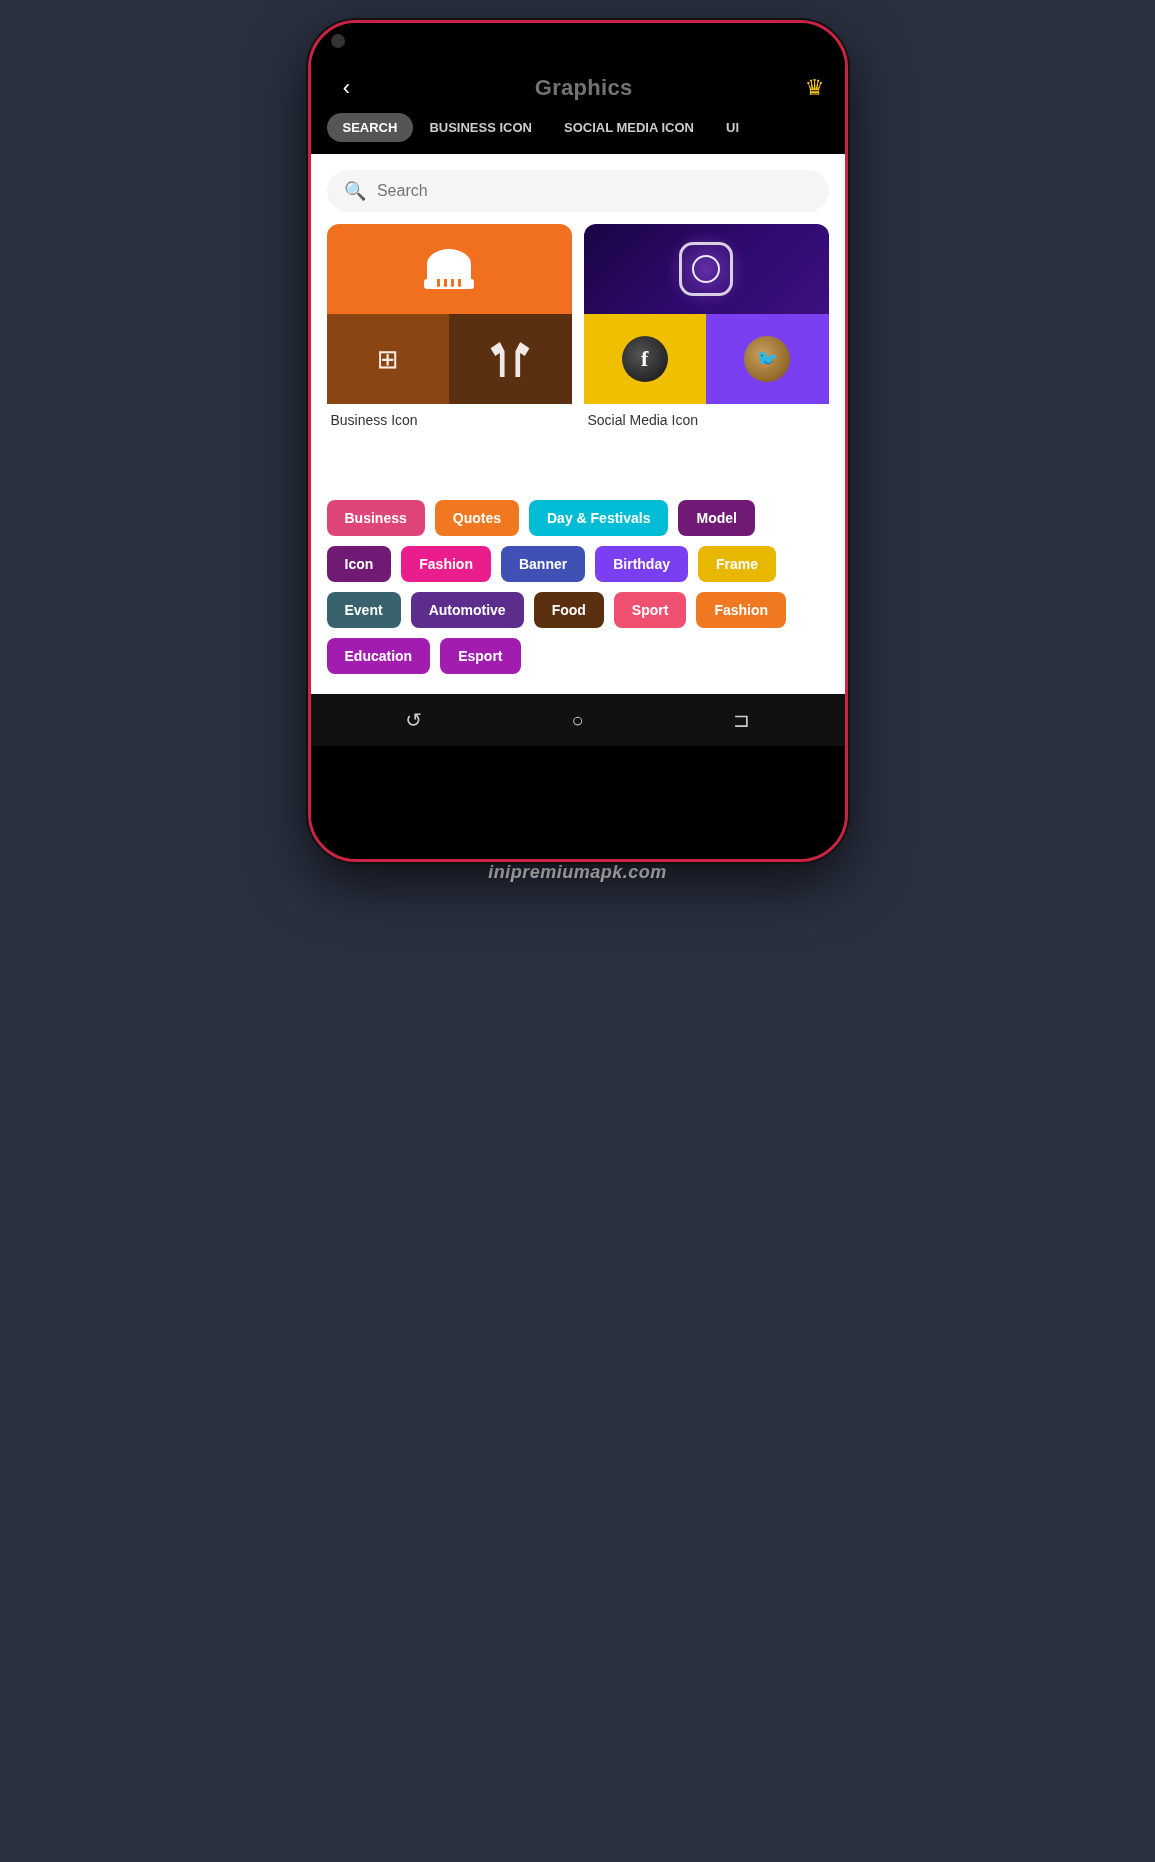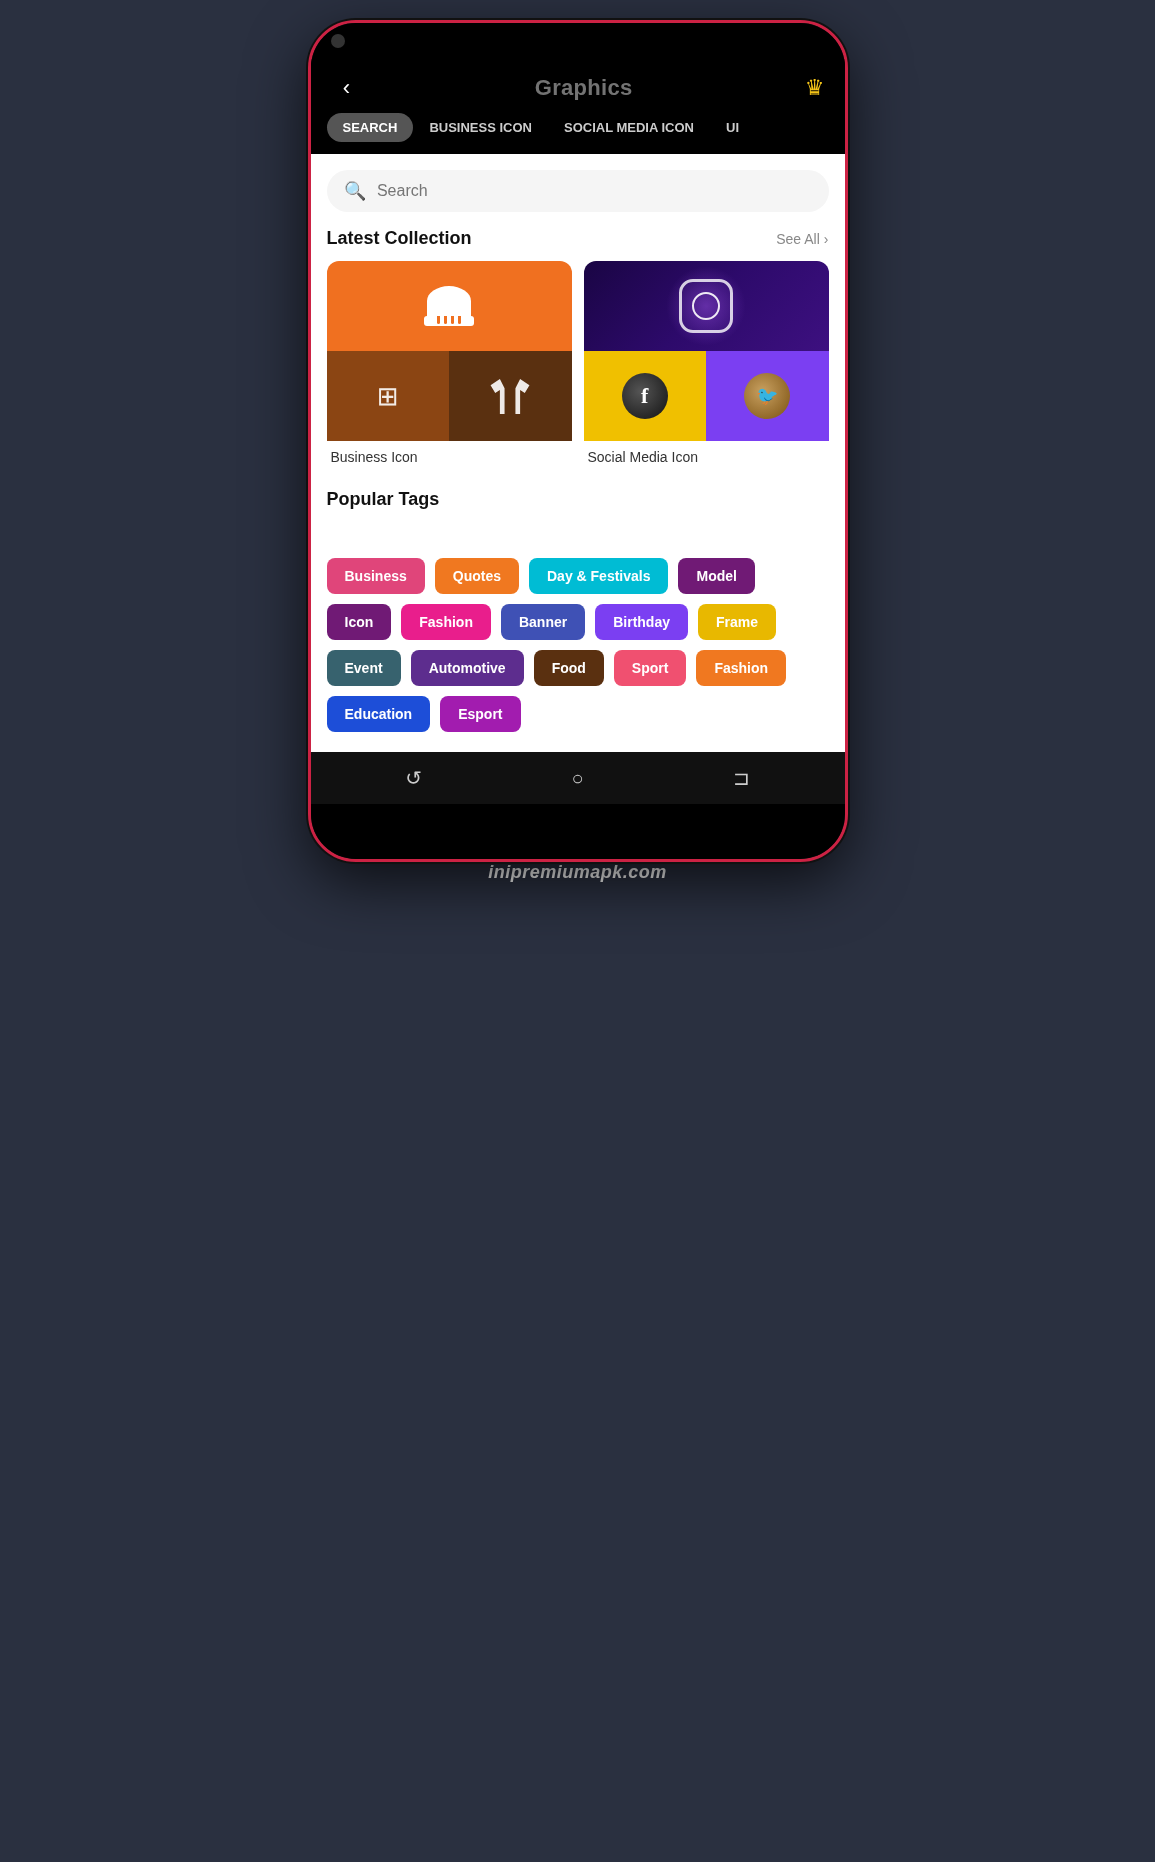--- a/index.html
+++ b/index.html
@@ -395,27 +395,20 @@
 
     <div class="content-area">
 
       <div class="search-bar-wrap">
         <div class="search-bar">
           <span class="search-icon">🔍</span>
           <input class="search-input" type="text" placeholder="Search" style="">
         </div>
       </div>
 
-      <div class="section-header">
-        <span class="section-title">Latest Collection</span>
-        <span class="see-all">
-          <span>See All</span>
-          <span class="see-all-arrow">›</span>
-        </span>
-      </div>
 
       <div class="collection-row">
 
         <div class="collection-card">
           <div class="business-card-grid">
             <div class="bc-top">
               <div class="chef-hat">
                 <div class="chef-hat-top"></div>
                 <div class="chef-hat-brim">
                   <div class="chef-line"></div>
@@ -452,38 +445,37 @@
             </div>
             <div class="sc-bottom-right">
               <div class="twitter-btn">🐦</div>
             </div>
           </div>
           <div class="card-label">Social Media Icon</div>
         </div>
       </div>
 
       <div class="popular-tags-section">
-        <div class="popular-tags-title">Popular Tags</div>
         <div class="tags-grid">
 
           <span class="tag-pill" style="background:#e0457a">Business</span>
           <span class="tag-pill" style="background:#f07820">Quotes</span>
           <span class="tag-pill" style="background:#00bcd4">Day &amp; Festivals</span>
           <span class="tag-pill" style="background:#701a75">Model</span>
           <span class="tag-pill" style="background:#701a75">Icon</span>
           <span class="tag-pill" style="background:#e91e8c">Fashion</span>
           <span class="tag-pill" style="background:#3f51b5">Banner</span>
           <span class="tag-pill" style="background:#7b3ff2">Birthday</span>
           <span class="tag-pill" style="background:#e8b800">Frame</span>
           <span class="tag-pill" style="background:#37626e">Event</span>
           <span class="tag-pill" style="background:#5d2d8e">Automotive</span>
           <span class="tag-pill" style="background:#5a3010">Food</span>
           <span class="tag-pill" style="background:#f05070">Sport</span>
           <span class="tag-pill" style="background:#f07820">Fashion</span>
-          <span class="tag-pill" style="background:#1d4ed8">Education</span>
+          <span class="tag-pill" style="background:#a21caf">Education</span>
           <span class="tag-pill" style="background:#a21caf">Esport</span>
         </div>
       </div>
 
     </div>
 
     <div class="bottom-nav">
       <span class="nav-icon">↺</span>
       <span class="nav-icon">○</span>
       <span class="nav-icon">⊐</span>

